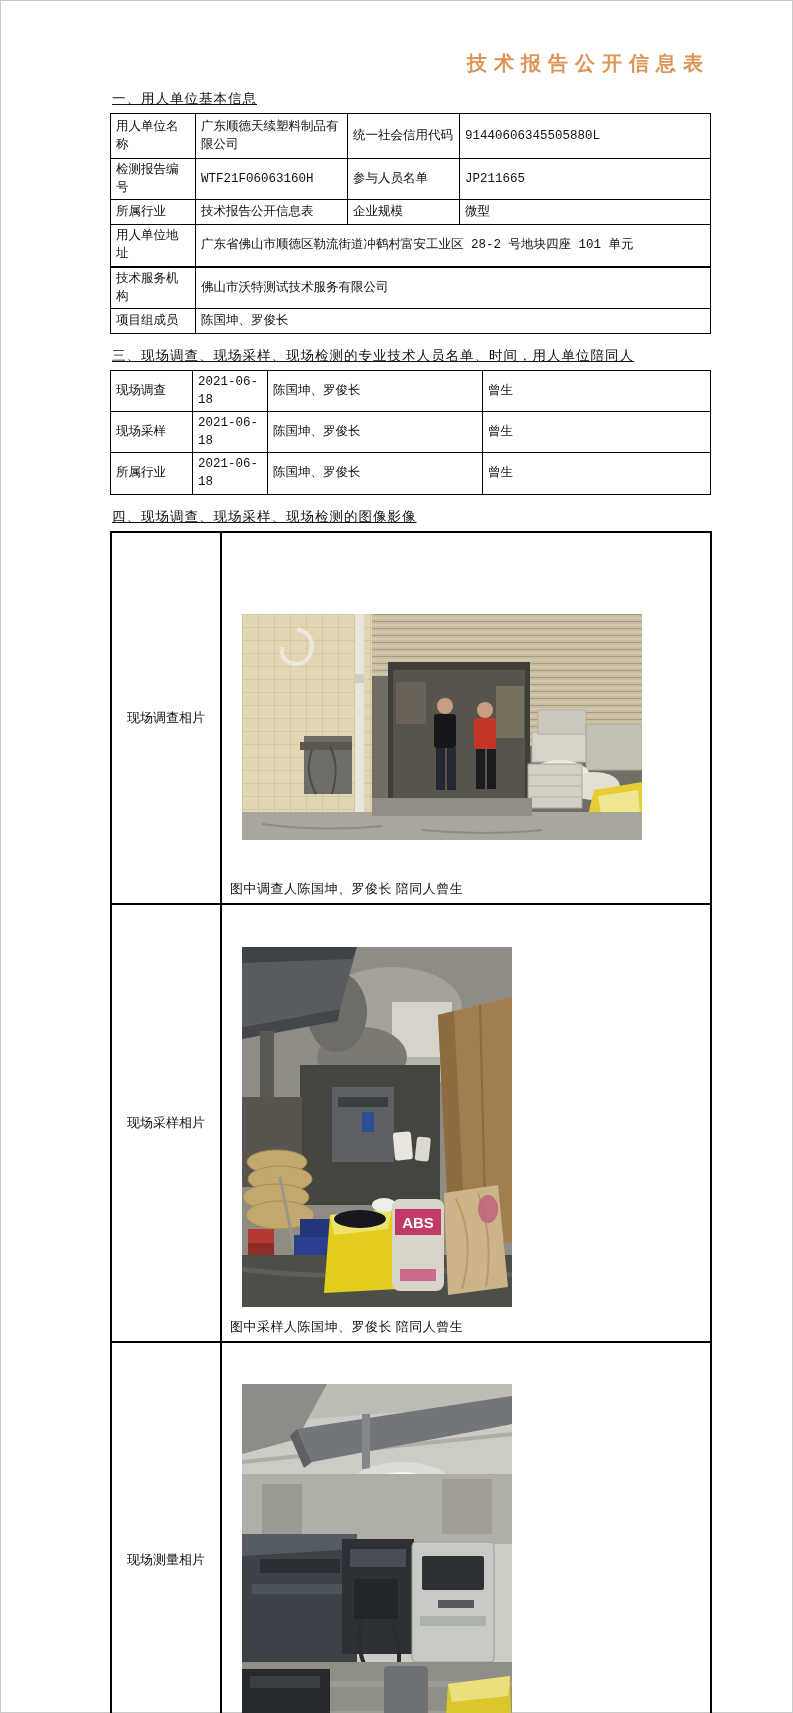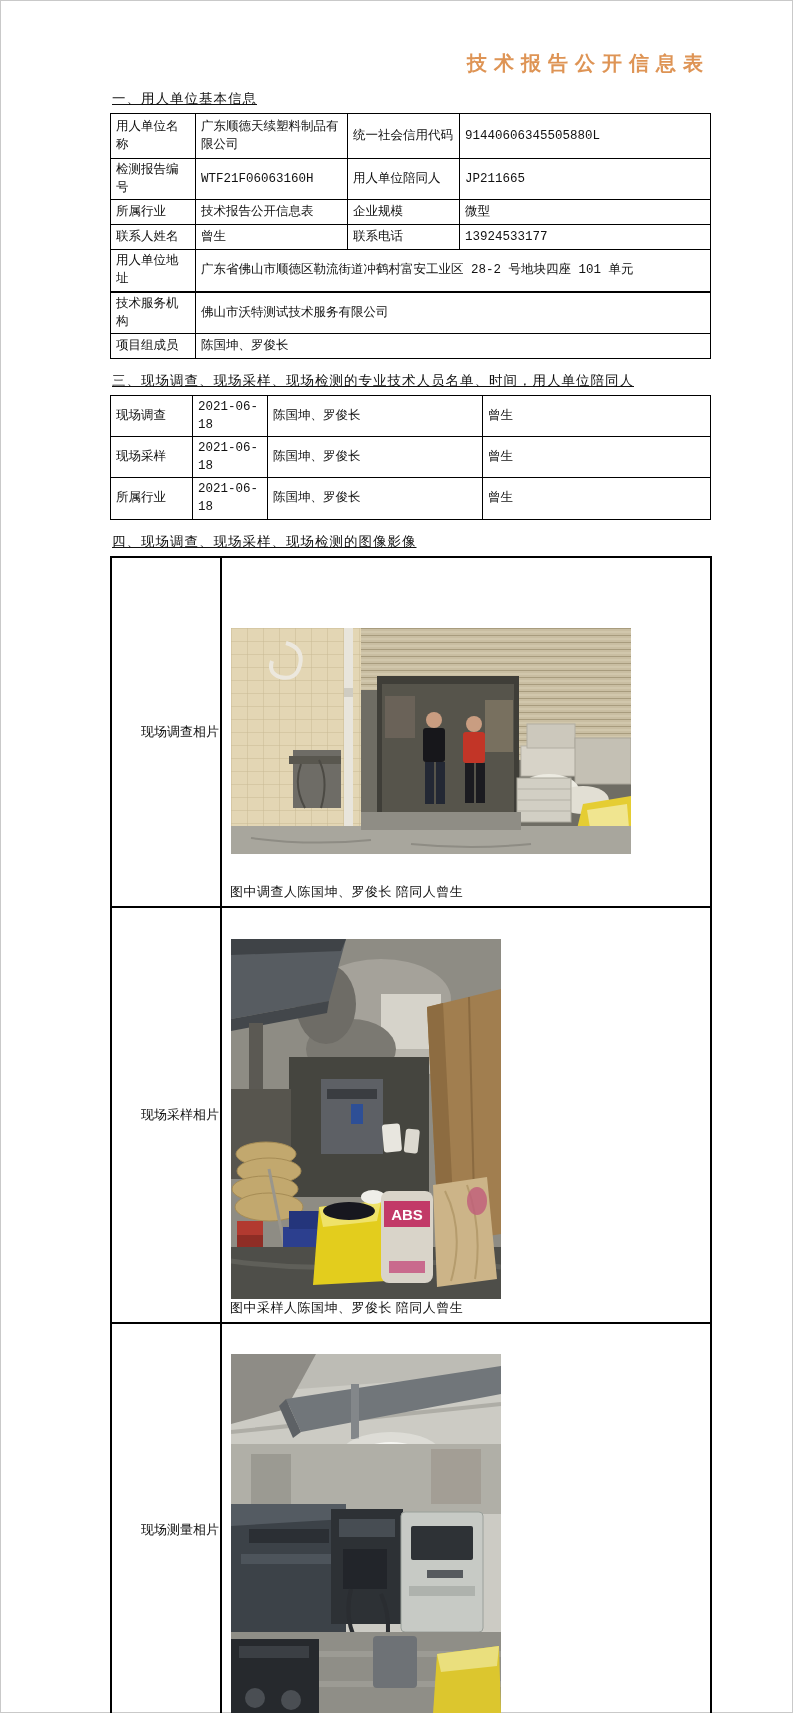--- a/index.html
+++ b/index.html
@@ -14,22 +14,22 @@
   table.t td,table.t th{border:1px solid #000;padding:2px 5px;font-size:12.5px;
        line-height:1.45;font-weight:normal;text-align:left;vertical-align:middle;
        overflow:hidden;word-break:break-all;}
   td.c{text-align:center;}
   .t1 tr.tall td{height:40px;}
   .t1 tr td{height:20px;}
   .t2 td{height:20px;}
   .t3 td,.t3 th{height:20px;}
   table.photo-t{border-collapse:collapse;table-layout:fixed;width:600px;margin-top:2px;}
   table.photo-t td{border:2px solid #000;font-size:13px;vertical-align:middle;}
-  td.photo-label{text-align:right;width:110px;}
-  td.photo-cell{position:relative;padding:5px;vertical-align:top;}
+  td.photo-label{text-align:center;width:110px;}
+  td.photo-cell{position:relative;padding:16px;vertical-align:top;}
   .photo-frame{display:block;margin:18px 0 0 4px;}
   .photo-frame.portrait{margin-top:9px;}
   .photo-caption{position:absolute;left:8px;bottom:5px;font-size:13px;letter-spacing:0.5px;}
   .r1 .photo-cell,.r1 .photo-label{height:338px;}
   .r2 .photo-cell,.r2 .photo-label{height:404px;}
   .r3 .photo-cell,.r3 .photo-label{height:402px;}
   svg{display:block;}
 </style>
 </head>
 <body>
@@ -51,34 +51,28 @@
     <tbody>
         <tr class="tall">
       <td class="c">用人单位名称</td>
       <td>广东顺德天续塑料制品有限公司</td>
       <td>统一社会信用代码</td>
       <td>91440606345505880L</td>
     </tr>
     <tr>
       <td class="c">检测报告编号</td>
       <td>WTF21F06063160H</td>
-      <td>用人单位陪同人</td>
+      <td>参与人员名单</td>
       <td>JP211665</td>
     </tr>
     <tr>
       <td class="c">所属行业</td>
       <td>技术报告公开信息表</td>
       <td>企业规模</td>
       <td>微型</td>
-    </tr>
-    <tr>
-      <td class="c">联系人姓名</td>
-      <td>曾生</td>
-      <td>联系电话</td>
-      <td>13924533177</td>
     </tr>
     <tr>
       <td class="c">用人单位地址</td>
       <td colspan="3">广东省佛山市顺德区勒流街道冲鹤村富安工业区 28-2 号地块四座 101 单元</td>
     </tr>
   </tbody>
     </table>
 
   <table class="t t2">
     <colgroup>

